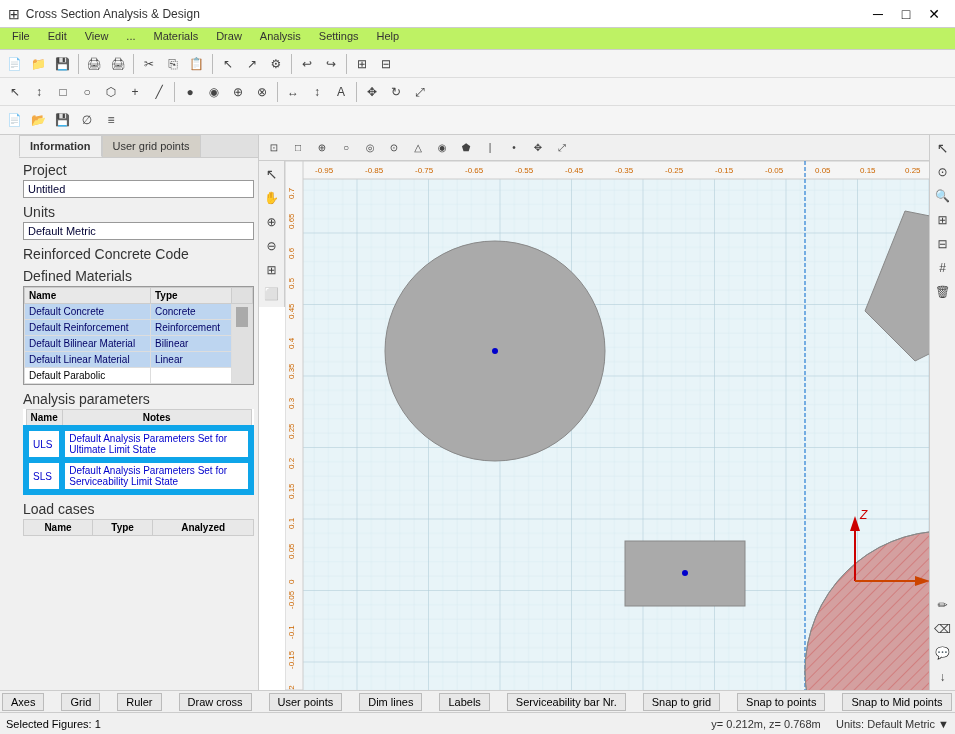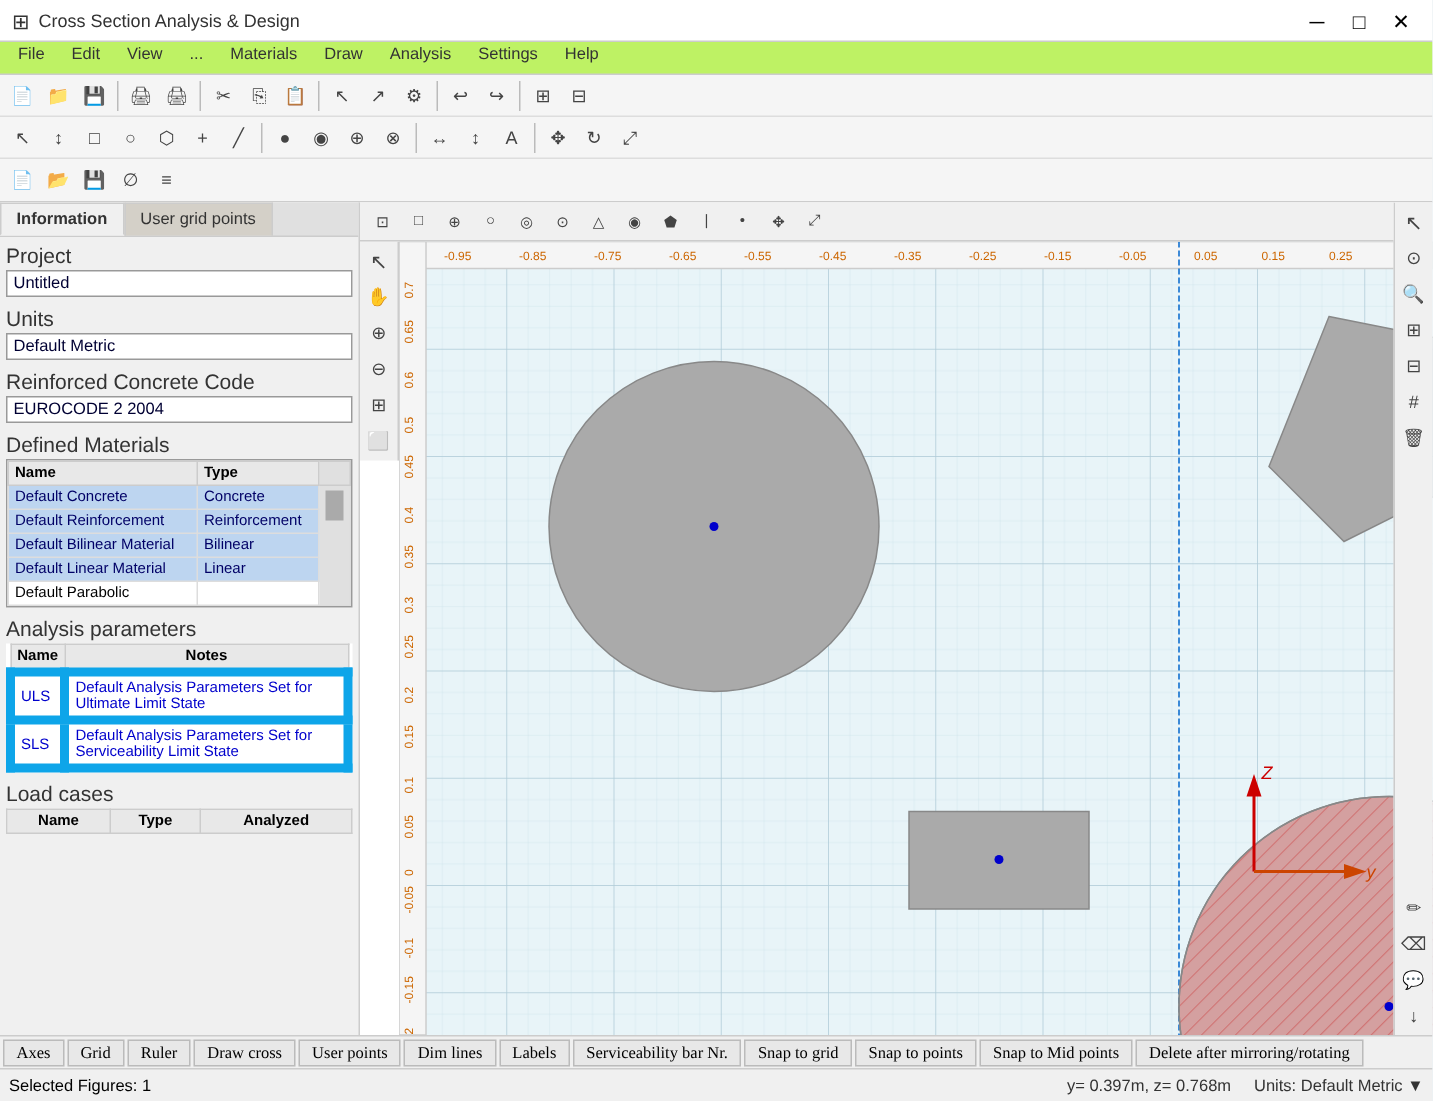--- a/index.html
+++ b/index.html
@@ -56,21 +56,21 @@
     #canvas-area { flex: 1; position: relative; background: white; overflow: hidden; }
     
     
     #right-toolbar { width: 26px; background: #f0f0f0; border-left: 1px solid #ccc; display: flex; flex-direction: column; align-items: center; padding: 2px; gap: 2px; }
     .rt-btn { width: 22px; height: 22px; border: 1px solid transparent; background: transparent; cursor: pointer; display: flex; align-items: center; justify-content: center; font-size: 11px; color: #444; }
     
     
     #canvas-svg { width: 100%; height: 100%; }
     
     
-    #bottom-tabs { height: 22px; background: #f0f0f0; border-top: 1px solid #ccc; display: flex; align-items: center; padding: 0 2px; gap: 2px; overflow: hidden; font-family: Liberation Serif, serif; }
+    #bottom-tabs { height: 22px; background: #f0f0f0; border-top: 1px solid #ccc; display: flex; align-items: center; padding: 0 2px; gap: 17px; overflow: hidden; }
     .bottom-tab { padding: 2px 8px; cursor: pointer; font-size: 11px; border: 1px solid #bbb; background: #e8e8e8; white-space: nowrap; }
     
     
     #status-bar { height: 22px; background: #f0f0f0; border-top: 1px solid #ccc; display: flex; align-items: center; padding: 0 6px; justify-content: space-between; font-size: 11px; color: #333; }
     #status-bar .selected { color: #000; font-weight: normal; }
     #status-bar .coords { color: #333; }
   </style>
 </head>
 <body>
 
@@ -145,21 +145,21 @@
   </div>
   <div class="toolbar-row">
     <button class="tb-btn">📄</button>
     <button class="tb-btn">📂</button>
     <button class="tb-btn">💾</button>
     <button class="tb-btn">∅</button>
     <button class="tb-btn">≡</button>
   </div>
 </div>
 
-<div id="main" style="display:flex; height: calc(734px - 28px - 22px - 85px - 22px - 22px);">
+<div id="main" style="display:flex; height: calc(734px - 28px - 22px - 85px - 22px - 22px); margin-left: 19px;">
 
   <div id="left-panel">
     <div id="panel-tabs">
       <div class="panel-tab active">Information</div>
       <div class="panel-tab">User grid points</div>
     </div>
 
     <div id="panel-content">
 
       <div class="panel-section">
@@ -167,21 +167,20 @@
         <input class="panel-input" type="text" value="Untitled" style="">
       </div>
 
       <div class="panel-section">
         <div class="panel-label">Units</div>
         <input class="panel-input" type="text" value="Default Metric" style="">
       </div>
 
       <div class="panel-section">
         <div class="panel-label">Reinforced Concrete Code</div>
-        <input class="panel-input" type="text" value="EUROCODE 2 2004" style="">
       </div>
 
       <div class="panel-section">
         <div class="panel-label">Defined Materials</div>
         <div class="panel-table-wrap">
           <table class="panel-table">
             <thead>
               <tr>
                 <th>Name</th>
                 <th>Type</th>
@@ -406,18 +405,18 @@
   <div class="bottom-tab">Serviceability bar Nr.</div>
   <div class="bottom-tab">Snap to grid</div>
   <div class="bottom-tab">Snap to points</div>
   <div class="bottom-tab">Snap to Mid points</div>
   <div class="bottom-tab">Delete after mirroring/rotating</div>
 </div>
 
 <div id="status-bar">
   <span class="selected">Selected Figures: 1</span>
   <span class="coords">
-    <span>y= 0.397m, z= 0.768m</span>
+    <span>y= 0.212m, z= 0.768m</span>
     &nbsp;&nbsp;&nbsp;
     <span>Units: Default Metric</span>
     <span> ▼</span>
   </span>
 </div>
 
 </body></html>

